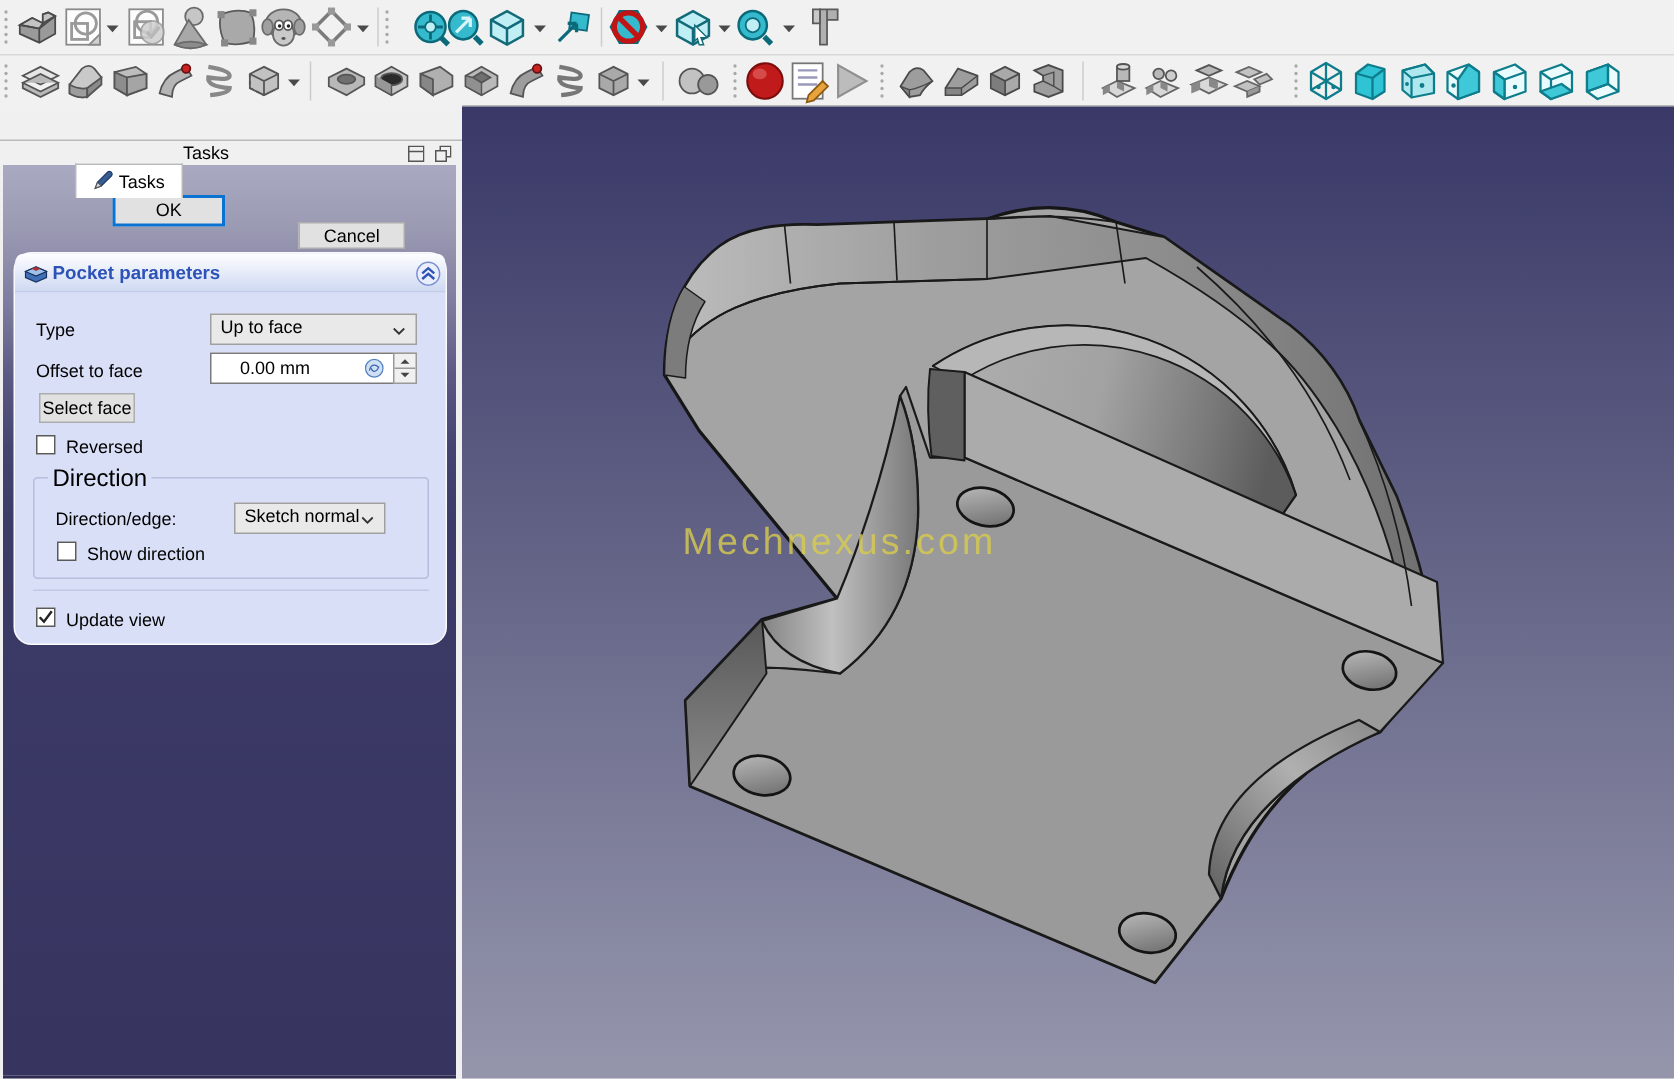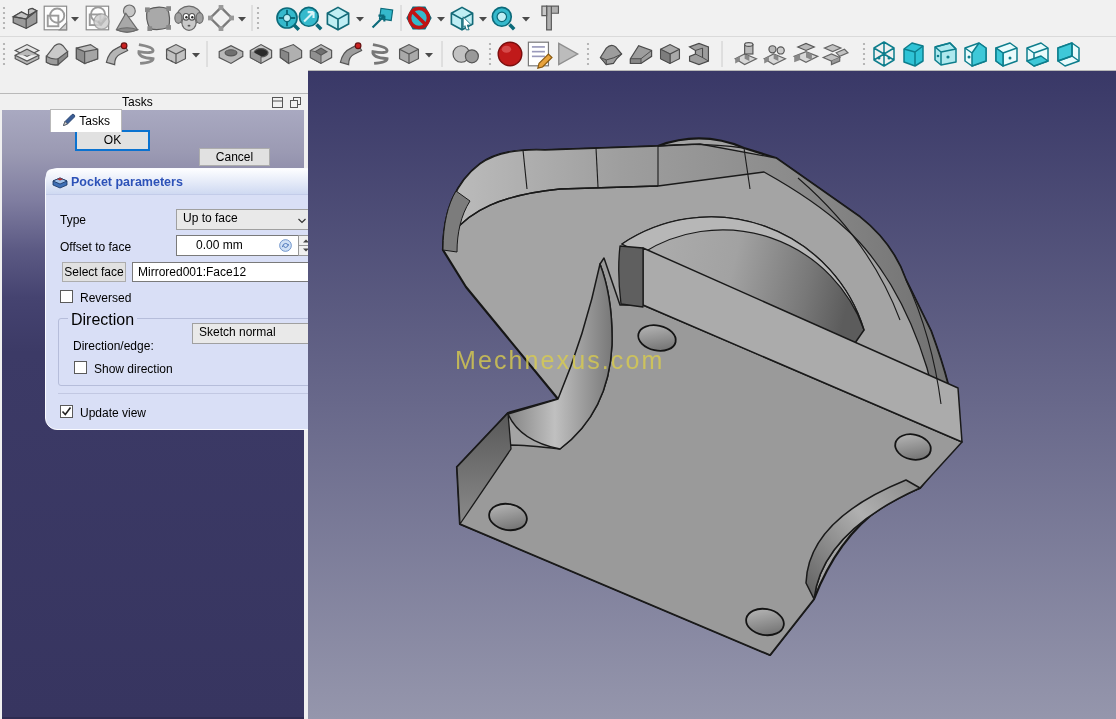--- a/index.html
+++ b/index.html
@@ -12,21 +12,21 @@
 .tab { position:absolute; top:1px; height:23px; font-size:12px; color:#000; text-align:center; line-height:23px;margin-top:38px; }
 #tab-model { left:3px; width:47px; background:#f0f0f0; border:1px solid #b9b9b9; border-bottom:none; }
 #tab-tasks { left:50px; width:72px; background:#ffffff; border:1px solid #b9b9b9; border-bottom:none; z-index:2; }
 #titlebar { position:absolute; left:0; top:25px; width:304px; height:15px; background:#f0f0f0; }
 #titlebar .t { position:absolute; left:122px; top:0; font-size:12px; color:#000; }
 #content { position:absolute; left:2px; top:40px; width:302px; height:609px; border-bottom:2px solid #2e2c52;
   background:linear-gradient(to bottom,#a9a9c1 0%, #9b9ab3 7%, #7f7da0 15%, #5c5a84 23%, #454370 31%, #3c3a66 40%, #373560 100%); }
 .btn { position:absolute; background:#e1e1e1; border:1px solid #adadad; font-size:12px; text-align:center; color:#000; }
 #okbtn { left:73px; top:20px; width:75px; height:21px; border:2px solid #0a72d0; line-height:17px; }
 #cancelbtn { left:157px; top:38px; width:71px; height:18px; line-height:16px;margin-left:40px; }
-#pbox { position:absolute; left:7px; top:58px; width:289px; height:262px; background:#d9dff6; border:1px solid #fafbff; border-radius:12px;margin-left:36px; }
+#pbox { position:absolute; left:7px; top:58px; width:289px; height:262px; background:#d9dff6; border:1px solid #fafbff; border-radius:12px; }
 #phead { position:absolute; left:0; top:0; width:287px; height:26px; background:linear-gradient(to bottom,#fdfeff,#cfd9f2); border-radius:6px 6px 0 0; border-bottom:1px solid #c3cce9; }
 #phead .txt { position:absolute; left:25px; top:6px; font-size:12.5px; font-weight:bold; color:#2d52b8; }
 .lbl { position:absolute; font-size:12px; color:#000; }
 .combo { position:absolute; height:21px; background:#e9e9e9; border:1px solid #a0a0a0; font-size:12px; color:#000; }
 .combo .cv { position:absolute; right:7px; top:7px; width:8px; height:8px; }
 .field { position:absolute; height:21px; background:#fff; border:1px solid #7a7a7a; font-size:12px; color:#000; }
 .cb { position:absolute; width:13px; height:13px; background:#fff; border:1px solid #5a5a5a; }
 #grpbox { position:absolute; left:12px; top:149px; width:264px; height:68px; border:1px solid #b6bdda; border-radius:3px; }
 #grpbox .gt { position:absolute; left:9px; top:-8px; background:#d9dff6; padding:0 3px; font-size:16px; }
 #sepline { position:absolute; left:12px; top:224px; width:264px; height:1px; background:#c2c8e2; }
@@ -419,27 +419,26 @@
           </svg>
         <div style="position:absolute;right:-1px;top:-1px;width:16px;height:21px;border:1px solid #999;background:#f0f0f0">
           <svg width="14" height="19" viewBox="0 0 14 19" style="position:absolute;left:0;top:0">
               <line x1="0" y1="9.5" x2="14" y2="9.5" stroke="#999" stroke-width="1"></line>
               <path d="M4 6.5 L7 3.5 L10 6.5 Z" fill="#444"></path>
               <path d="M4 12.5 L7 15.5 L10 12.5 Z" fill="#444"></path>
             </svg>
         </div>
       </div>
       <div class="btn" style="left:16px;top:93px;width:64px;height:20px;line-height:18px">Select face</div>
-      <div class="field" style="left:86px;top:93px;width:187px;height:20px;line-height:18px;padding-left:5px">Mirrored001:Face12</div>
       <div class="cb" style="left:14px;top:121px"></div>
       <div class="lbl" style="left:34px;top:122px">Reversed</div>
       <div id="grpbox">
         <div class="gt">Direction</div>
         <div class="lbl" style="left:14px;top:20px">Direction/edge:</div>
-        <div class="combo" style="left:133px;top:4px;width:133px;line-height:17px;padding-left:6px">Sketch normal
+        <div class="combo" style="left:133px;top:16px;width:101px;line-height:17px;padding-left:6px">Sketch normal
           <svg class="cv" viewBox="0 0 8 8">
               <path d="M0.5 2 L4 5.5 L7.5 2" fill="none" stroke="#333" stroke-width="1.2"></path>
             </svg>
         </div>
         <div class="cb" style="left:15px;top:42px"></div>
         <div class="lbl" style="left:35px;top:43px">Show direction</div>
       </div>
       <div id="sepline"></div>
       <div class="cb" style="left:14px;top:236px">
           <svg width="11" height="11" viewBox="0 0 11 11" style="position:absolute;left:0px;top:0px">

